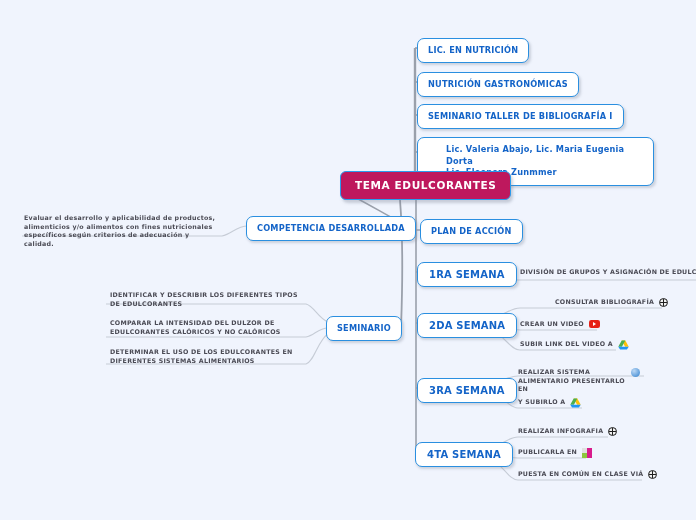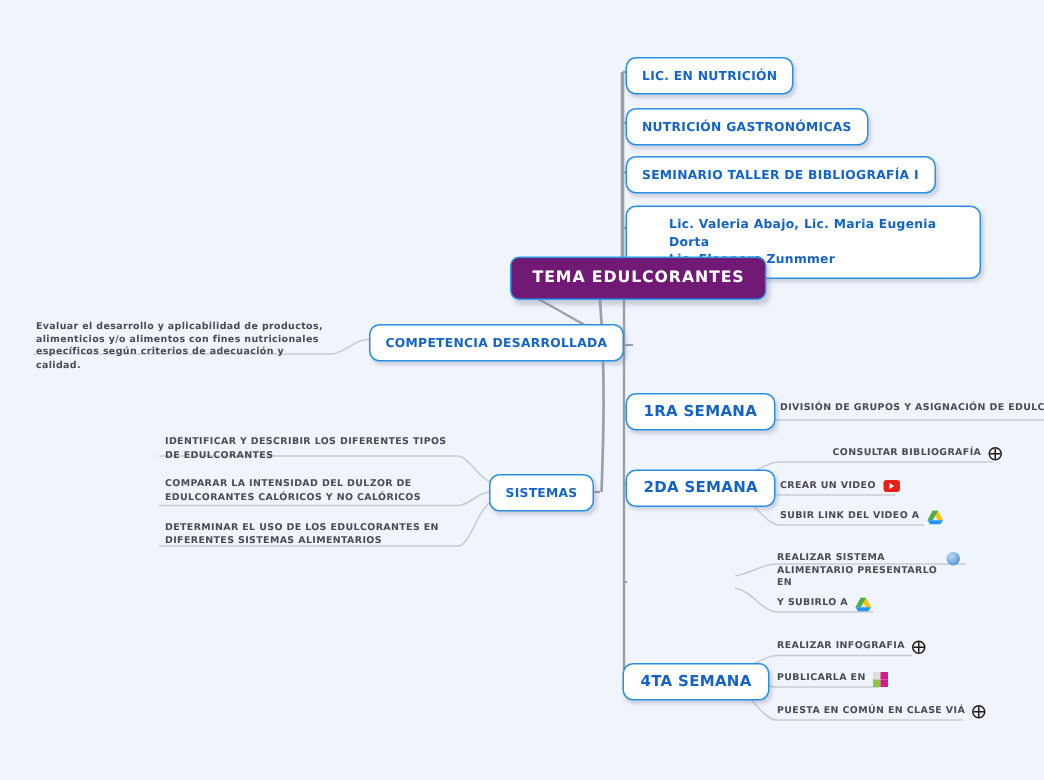--- a/index.html
+++ b/index.html
@@ -41,21 +41,21 @@
     background: #ffffff;
     color: #1464c8;
     font-weight: bold;
     letter-spacing: 0.2px;
     box-shadow: 1.5px 2px 2.5px rgba(120,130,150,0.30);
     padding: 6px 10px 6px 10px;
     font-size: 8.2px;
     line-height: 11px;
   }
   .box.central {
-    background: #701a75;
+    background: #be185d;
     border-color: #2a9ced;
     color: #ffffff;
     font-size: 10.5px;
     border-radius: 6px;
     padding: 8px 14px;
     letter-spacing: 0.6px;
     box-shadow: 2px 3px 3px rgba(120,130,150,0.35);
     text-align: right;
   }
   .box.wk {
@@ -218,33 +218,36 @@
 
   <div class="node" style="left:234px; top:216px;">
     <div class="box">COMPETENCIA DESARROLLADA</div>
   </div>
 
   <div class="leaf wrap" style="left:12px; top:214px; width:195px;">
     <span class="leaf-text" style="font-weight:bold;">Evaluar el desarrollo y aplicabilidad de productos, alimenticios y/o alimentos con fines nutricionales específicos según criterios de adecuación y calidad.</span>
   </div>
 
   <div class="node" style="left:314px; top:316px;">
-    <div class="box">SISTEMAS</div>
+    <div class="box">SEMINARIO</div>
   </div>
 
   <div class="leaf wrap" style="left:98px; top:291px; width:190px;">
     <span class="leaf-text">IDENTIFICAR Y DESCRIBIR LOS DIFERENTES TIPOS DE EDULCORANTES</span>
   </div>
   <div class="leaf wrap" style="left:98px; top:319px; width:190px;">
     <span class="leaf-text">COMPARAR LA INTENSIDAD DEL DULZOR DE EDULCORANTES CALÓRICOS Y NO CALÓRICOS</span>
   </div>
   <div class="leaf wrap" style="left:98px; top:348px; width:190px;">
     <span class="leaf-text">DETERMINAR EL USO DE LOS EDULCORANTES EN DIFERENTES SISTEMAS ALIMENTARIOS</span>
   </div>
 
+  <div class="node" style="left:408px; top:219px;">
+    <div class="box">PLAN DE ACCIÓN</div>
+  </div>
 
   <div class="node" style="left:405px; top:262px;">
     <div class="box wk">1RA SEMANA</div>
   </div>
   <div class="leaf" style="left:508px; top:268px;">
     <span class="leaf-text">DIVISIÓN DE GRUPOS Y ASIGNACIÓN DE EDULCORANTE</span>
   </div>
 
   <div class="node" style="left:405px; top:313px;">
     <div class="box wk">2DA SEMANA</div>
@@ -261,20 +264,23 @@
     <span class="leaf-text">SUBIR LINK DEL VIDEO A</span>
     <span class="icon ico-gdrive">
       <svg viewBox="0 0 24 22" width="11" height="10" xmlns="http://www.w3.org/2000/svg">
         <polygon points="8,1 16,1 23.5,15 15.5,15" fill="#ffc107"></polygon>
         <polygon points="8,1 0.5,15 8.5,15 16,1" fill="#4caf50"></polygon>
         <polygon points="0.5,15 4.5,21 19.5,21 23.5,15" fill="#2196f3"></polygon>
       </svg>
     </span>
   </div>
 
+  <div class="node" style="left:405px; top:378px;">
+    <div class="box wk">3RA SEMANA</div>
+  </div>
   <div class="leaf" style="left:506px; top:368px; white-space:normal; width:130px;">
     <span class="leaf-text" style="width:108px;">REALIZAR SISTEMA ALIMENTARIO PRESENTARLO EN</span>
     <span class="icon ico-globe-blue"></span>
   </div>
   <div class="leaf" style="left:506px; top:398px;">
     <span class="leaf-text">Y SUBIRLO A</span>
     <span class="icon ico-gdrive">
       <svg viewBox="0 0 24 22" width="11" height="10" xmlns="http://www.w3.org/2000/svg">
         <polygon points="8,1 16,1 23.5,15 15.5,15" fill="#ffc107"></polygon>
         <polygon points="8,1 0.5,15 8.5,15 16,1" fill="#4caf50"></polygon>

